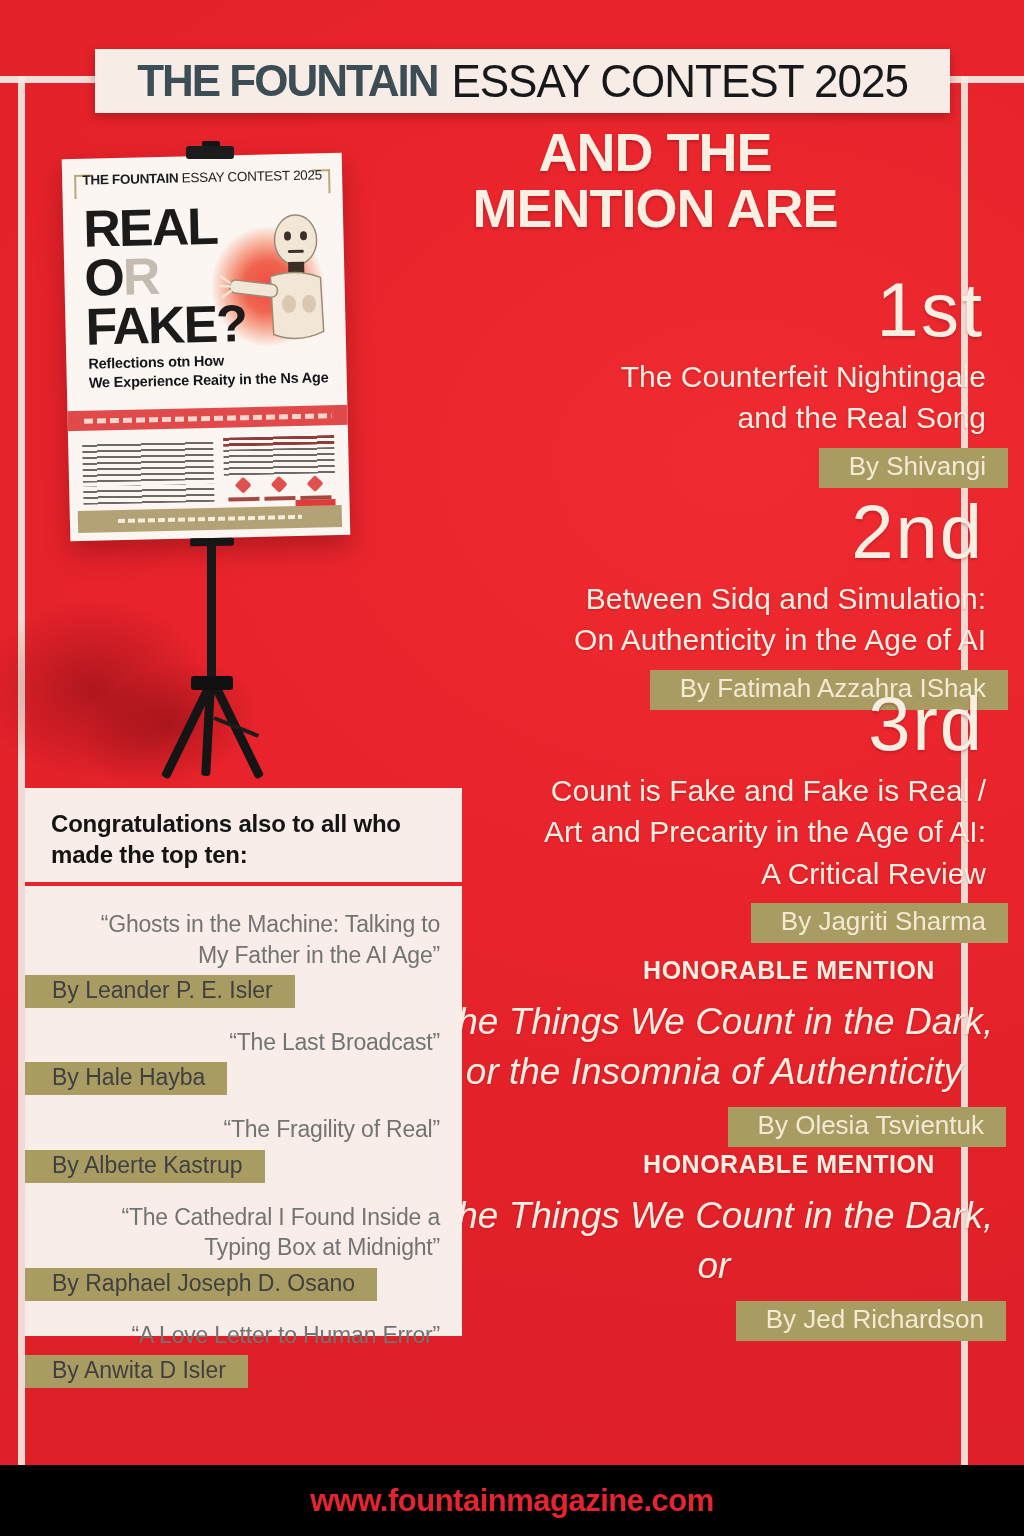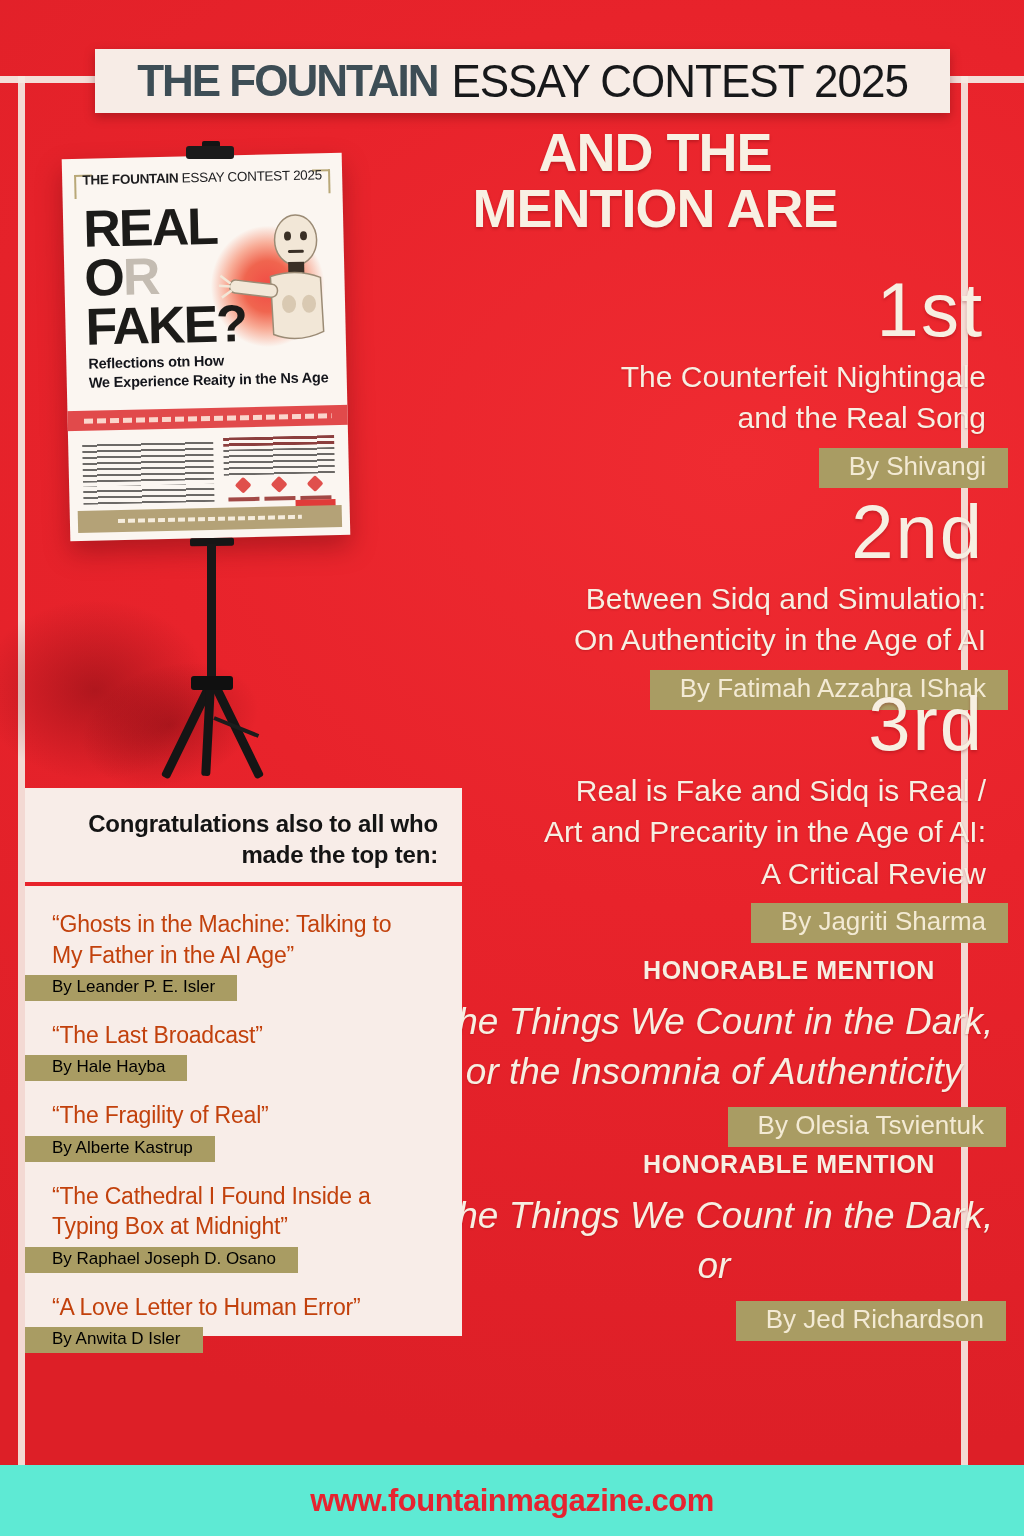--- a/index.html
+++ b/index.html
@@ -91,29 +91,29 @@
   .hm{left:420px;width:588px;text-align:center;color:#f7efe2;}
   .hm .label{font-size:25px;font-weight:bold;letter-spacing:.5px;margin-left:150px;
     text-shadow:0 1px 2px rgba(120,10,15,.3);}
   .hm .title{font-size:37px;line-height:1.36;margin-top:12px;font-weight:normal;
     text-shadow:0 1px 2px rgba(120,10,15,.3);font-style:italic;}
   .hm .badge-row{text-align:right;padding-right:2px;}
   .hm1{top:956px;} .hm2{top:1150px;}
   
   .topten{left:25px;top:788px;width:437px;height:548px;background:#f8ede8;}
   .tt-heading{padding:20px 24px 12px 26px;font-size:24px;font-weight:bold;color:#141414;
-    line-height:1.3;letter-spacing:-.2px;text-align:right;}
+    line-height:1.3;letter-spacing:-.2px;}
   .tt-rule{height:4px;background:#e8232b;}
   .tt-list{padding-top:4px;}
   .entry{margin-top:19px;}
-  .entry .t-line{padding:0 22px 0 27px;font-size:23px;color:#c2410c;line-height:1.32;letter-spacing:-.2px;}
-  .entry .a-badge{display:inline-block;background:#a99c63;color:#000000;font-size:17px;
+  .entry .t-line{padding:0 22px 0 27px;font-size:23px;color:#737373;line-height:1.32;letter-spacing:-.2px;text-align:right;}
+  .entry .a-badge{display:inline-block;background:#a99c63;color:#404040;font-size:23px;
     padding:2px 22px 4px 27px;margin-top:5px;}
   
-  .footer{left:0;bottom:0;width:1024px;height:71px;background:#5eead4;
+  .footer{left:0;bottom:0;width:1024px;height:71px;background:#000000;
     display:flex;align-items:center;justify-content:center;}
   .footer .url{color:#e62330;font-size:31px;font-weight:bold;letter-spacing:-.5px;}
 </style>
 </head>
 <body>
 
 <div class="abs frame-top"></div>
 <div class="abs frame-left"></div>
 <div class="abs frame-right"></div>
 
@@ -227,21 +227,21 @@
   <div class="title">
     <div>Between Sidq and Simulation:</div>
     <div>On Authenticity in the Age of AI</div>
   </div>
   <div class="badge">By Fatimah Azzahra IShak</div>
 </div>
 
 <div class="abs place p3">
   <div class="rank">3rd</div>
   <div class="title">
-    <div>Real is Fake and Sidq is Real /</div>
+    <div>Count is Fake and Fake is Real /</div>
     <div>Art and Precarity in the Age of AI:</div>
     <div>A Critical Review</div>
   </div>
   <div class="badge">By Jagriti Sharma</div>
 </div>
 
 <div class="abs hm hm1">
   <div class="label">HONORABLE MENTION</div>
   <div class="title">
     <div>The Things We Count in the Dark,</div>

